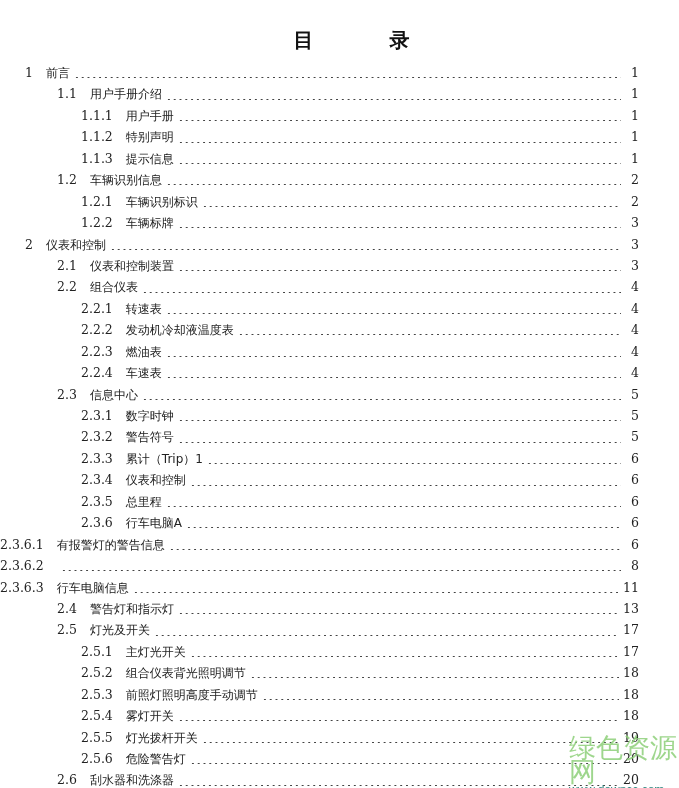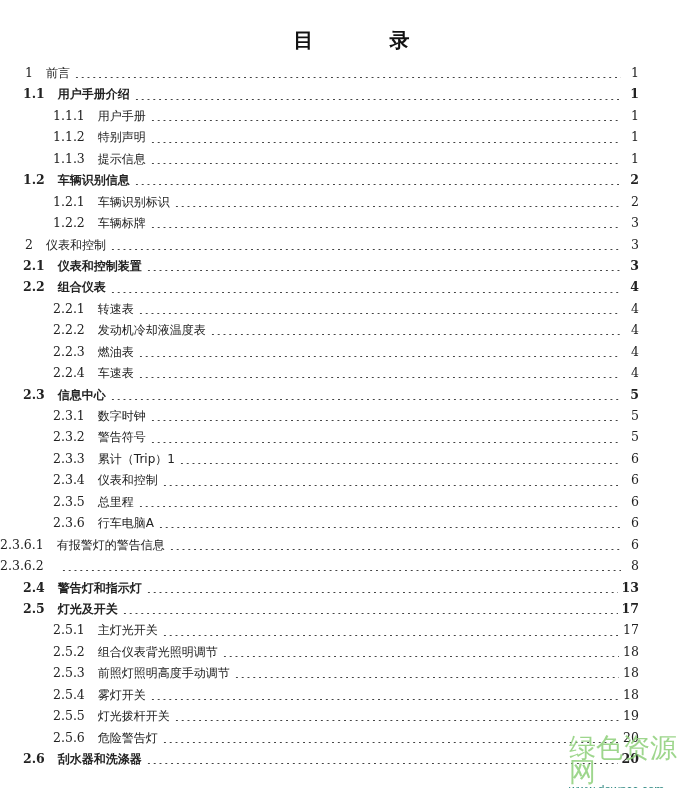--- a/index.html
+++ b/index.html
@@ -14,22 +14,22 @@
     letter-spacing: 28px; font-family: "DejaVu Sans", sans-serif;
     color: #111111; padding-left: 28px; box-sizing: border-box; margin-left: 12px;
   }
   .toc { position: absolute; top: 62px; left: 0; width: 679px; }
   .entry {
     position: relative; height: 21.45px; line-height: 21.45px;
     font-size: 12.5px; display: flex; align-items: baseline;
     padding-right: 40px; box-sizing: border-box;
   }
   .entry.l1 { padding-left: 25px; }
-  .entry.l2 { padding-left: 23px; font-weight: bold; }
-  .entry.l3 { padding-left: 53px; }
+  .entry.l2 { padding-left: 57px; }
+  .entry.l3 { padding-left: 81px; }
   .entry.l4 { }
   .num { white-space: pre; font-family: "DejaVu Serif", serif; }
   .num-gap { display: inline-block; width: 13px; }
   .label { white-space: nowrap; font-family: "DejaVu Sans", sans-serif; font-size: 12px; }
   .leader {
     flex: 1; margin: 0 4px; height: 1px; align-self: center; position: relative; top: 5px;
     background-image: radial-gradient(circle, #444 0.7px, transparent 0.9px);
     background-size: 5.8px 2px; background-repeat: repeat-x; background-position: left center;
   }
   .page { min-width: 14px; text-align: right; font-family: "DejaVu Serif", serif; }
@@ -212,20 +212,27 @@
       <span class="label">有报警灯的警告信息</span>
       <span class="leader"></span>
       <span class="page">6</span>
     </div>
     <div class="entry l4">
       <span class="num">2.3.6.2</span>
       <span class="num-gap"></span>
       <span class="leader"></span>
       <span class="page">8</span>
     </div>
+    <div class="entry l4">
+      <span class="num">2.3.6.3</span>
+      <span class="num-gap"></span>
+      <span class="label">行车电脑信息</span>
+      <span class="leader"></span>
+      <span class="page">11</span>
+    </div>
     <div class="entry l2">
       <span class="num">2.4</span>
       <span class="num-gap"></span>
       <span class="label">警告灯和指示灯</span>
       <span class="leader"></span>
       <span class="page">13</span>
     </div>
     <div class="entry l2">
       <span class="num">2.5</span>
       <span class="num-gap"></span>

